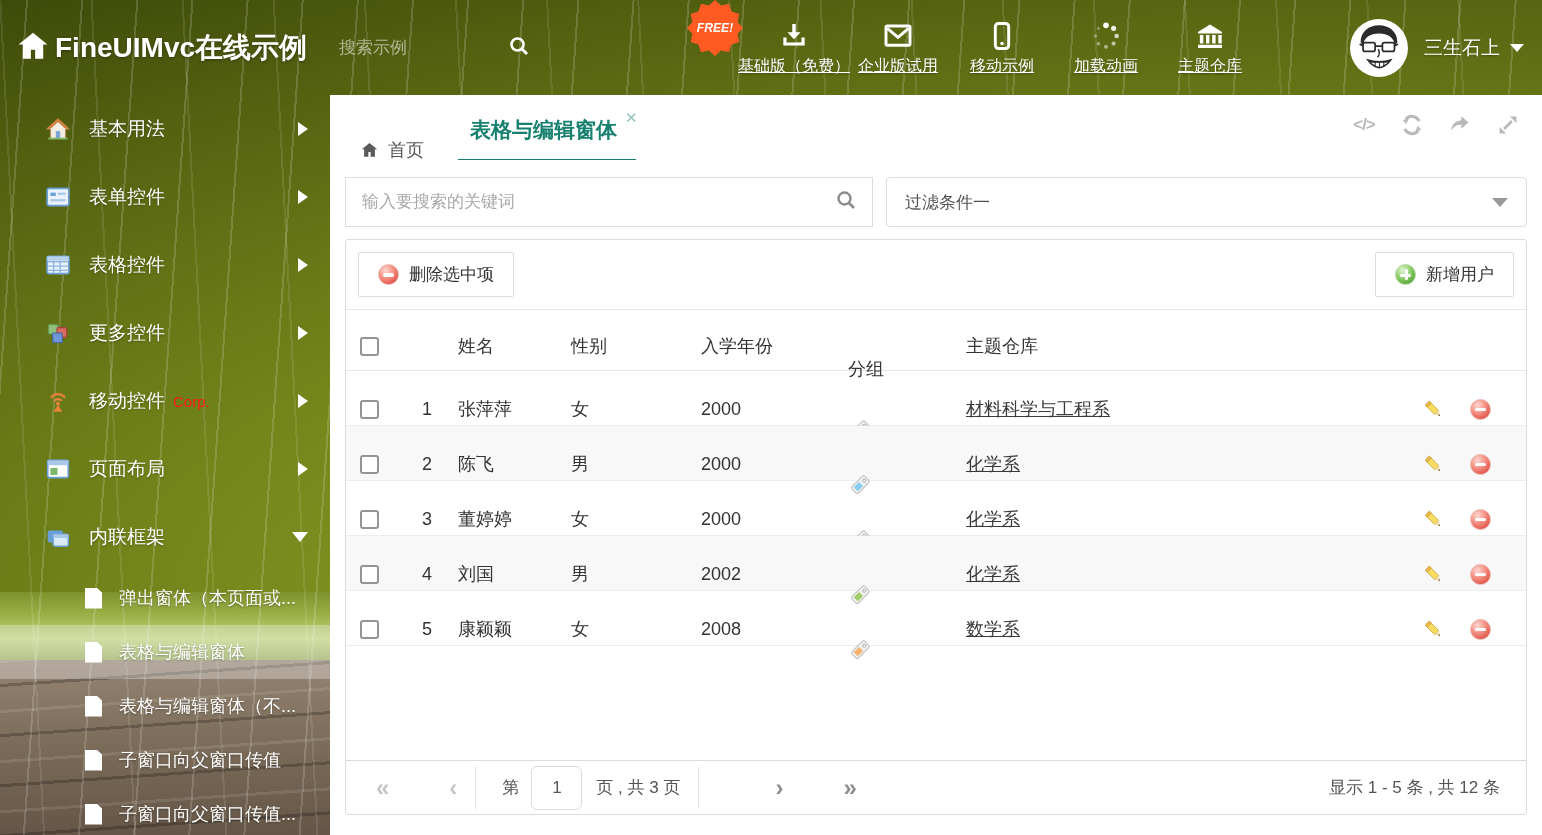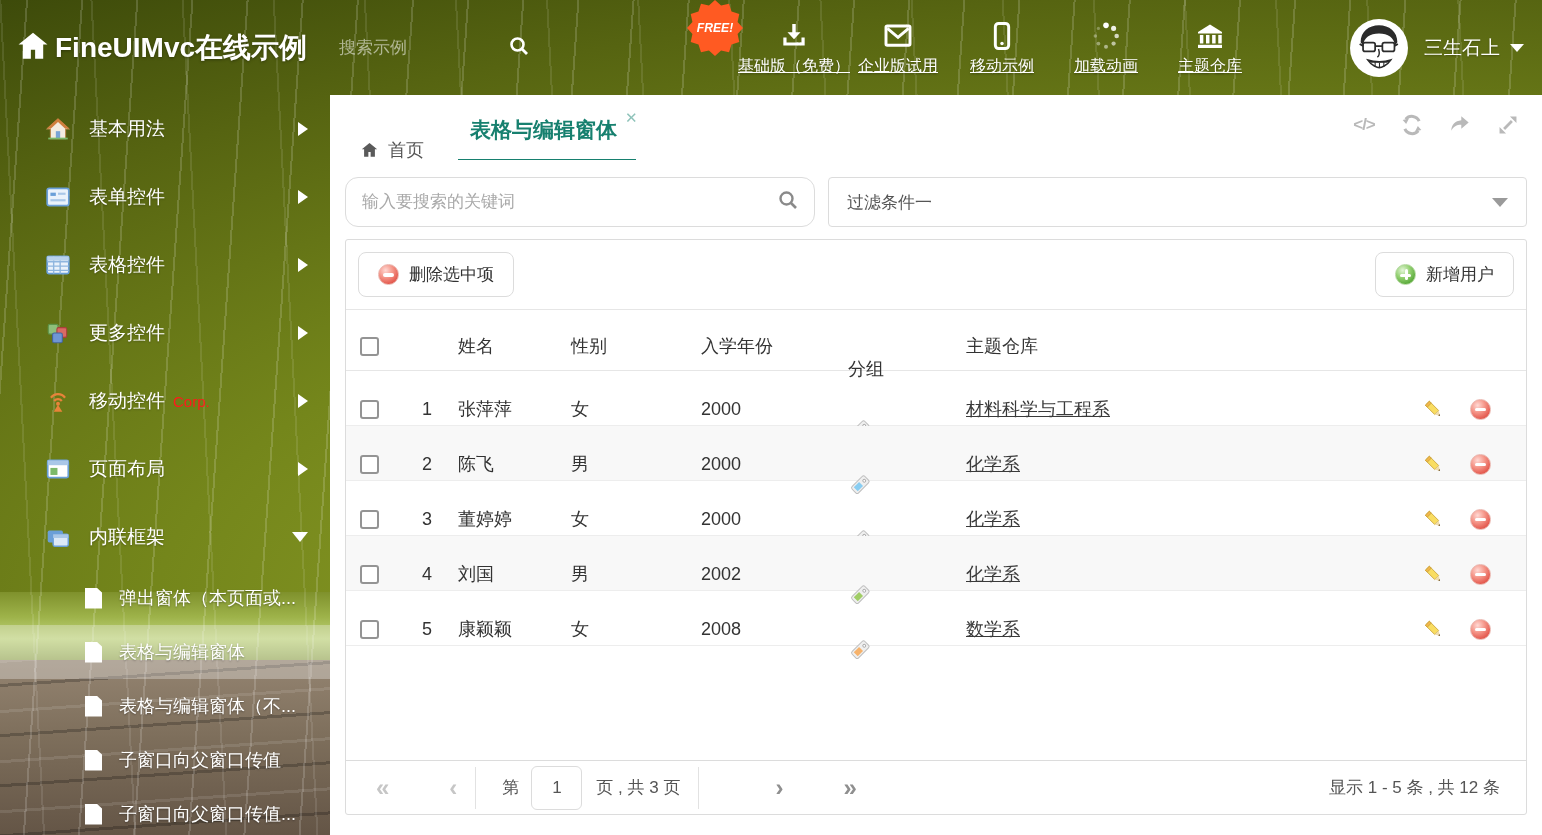--- a/index.html
+++ b/index.html
@@ -69,34 +69,34 @@
     margin-left:34px; padding:0 12px; font-size:21px; font-weight:bold; color:#17806f; cursor:pointer; }
   .tab-active::after { content:""; position:absolute; left:0; right:14px; bottom:-1px; height:4px; background:#17806f; }
   .tab-close { color:#8fc3ba; font-size:15px; font-weight:bold; margin-left:8px;
     transform:translateY(-12px); cursor:pointer; }
   .panel-tools { position:absolute; right:20px; top:16px; display:flex; gap:20px; }
   .ptool { width:28px; height:28px; display:flex; align-items:center; justify-content:center; cursor:pointer;
     color:#b9b9b9; font-weight:bold; font-size:17px; letter-spacing:-1px; }
 
   .content { position:absolute; left:0; top:65px; right:0; bottom:0; background:#fff; padding:17px 15px; }
   .filter-row { display:flex; gap:13px; }
-  .search-box { width:470px; height:50px; border:1px solid #dcdcdc; border-radius:13px;
+  .search-box { width:528px; height:50px; border:1px solid #dcdcdc; border-radius:0;
     display:flex; align-items:center; padding:0 14px 0 16px; background:#fff; }
   .search-box input { flex:1; border:none; outline:none; font-size:17px; color:#444; font-family:inherit; }
   .search-box input::placeholder { color:#a9a9a9; }
   .filter-dd { flex:1; height:50px; border:1px solid #dcdcdc; border-radius:4px;
     display:flex; align-items:center; padding:0 18px; font-size:17px; color:#555; background:#fff; cursor:pointer; }
   .dd-caret { margin-left:auto; width:0; height:0; border-left:8px solid transparent;
     border-right:8px solid transparent; border-top:9px solid #9a9a9a; }
 
   .grid-panel { margin-top:12px; height:576px; border:1px solid #dcdcdc; border-radius:3px;
     display:flex; flex-direction:column; background:#fff; }
   .toolbar { height:69px; display:flex; align-items:center; padding:0 12px; }
   .btn { display:inline-flex; align-items:center; gap:10px; height:45px; padding:18px 19px;
-    border:1px solid #dcdcdc; border-radius:8px; background:#fff; font-size:17px; color:#333;
+    border:1px solid #dcdcdc; border-radius:2px; background:#fff; font-size:17px; color:#333;
     cursor:pointer; font-family:inherit; }
   .btn-add { margin-left:auto; }
 
   .grid-head, .grid-row { display:grid;
     grid-template-columns:48px 42px 130px 130px 150px 110px 1fr 112px;
     align-items:center; font-size:18px; color:#333; }
   .grid-head { height:62px; border-top:1px solid #e6e6e6; border-bottom:1px solid #e6e6e6; }
   .grid-row { height:55px; border-bottom:1px solid #ededed; }
   .grid-row.alt { background:#f8f8f8; }
   .c-check { padding-left:14px; }

